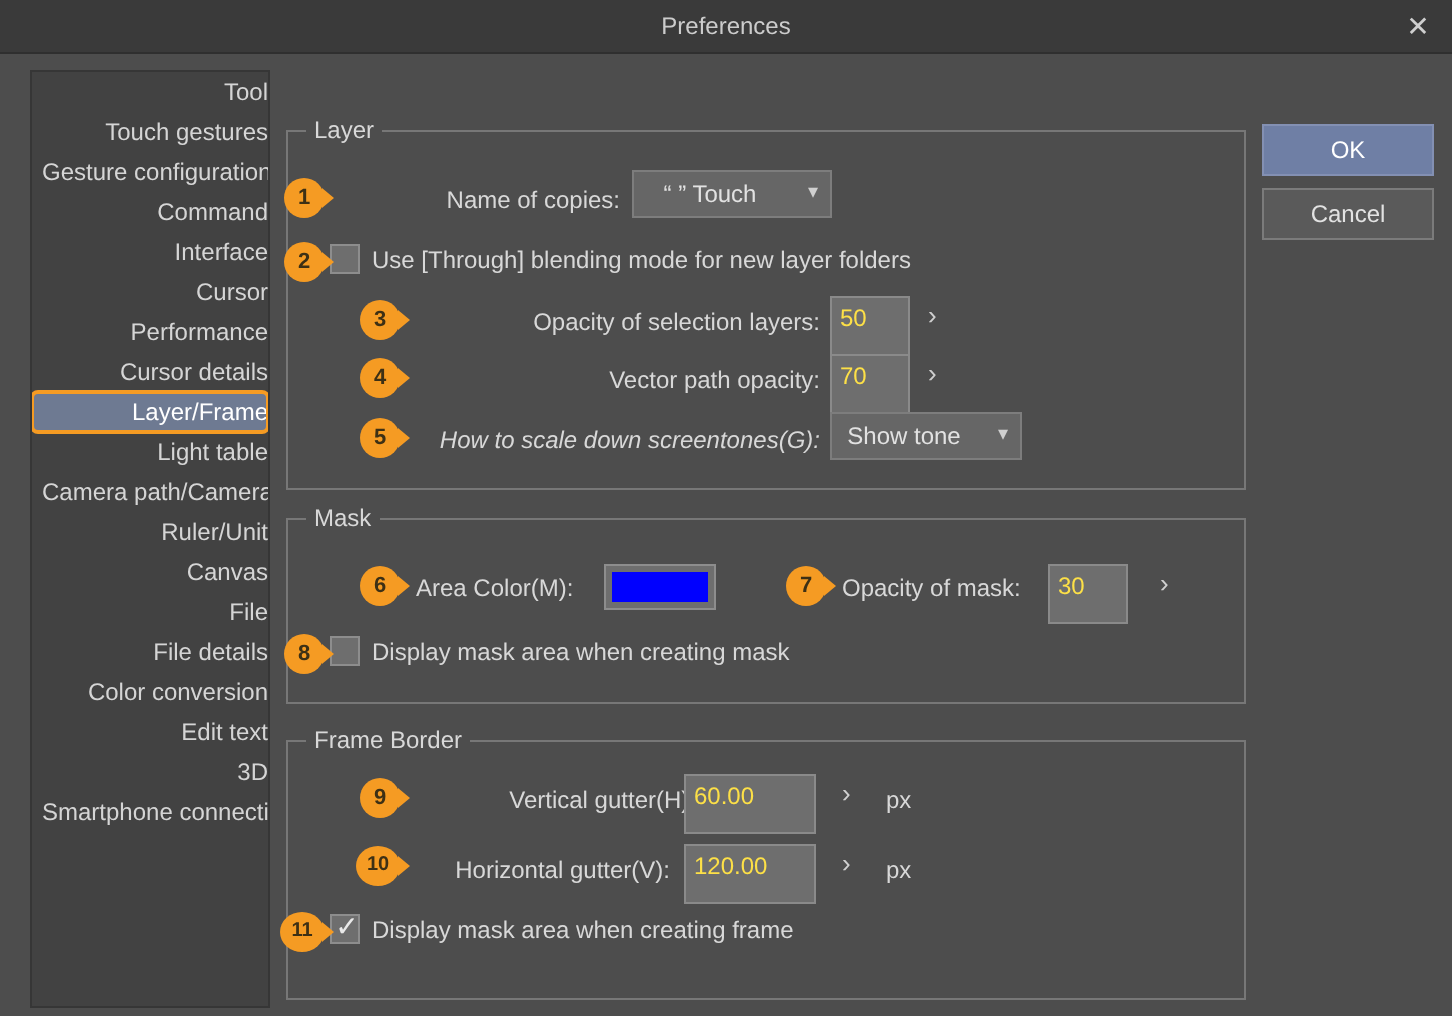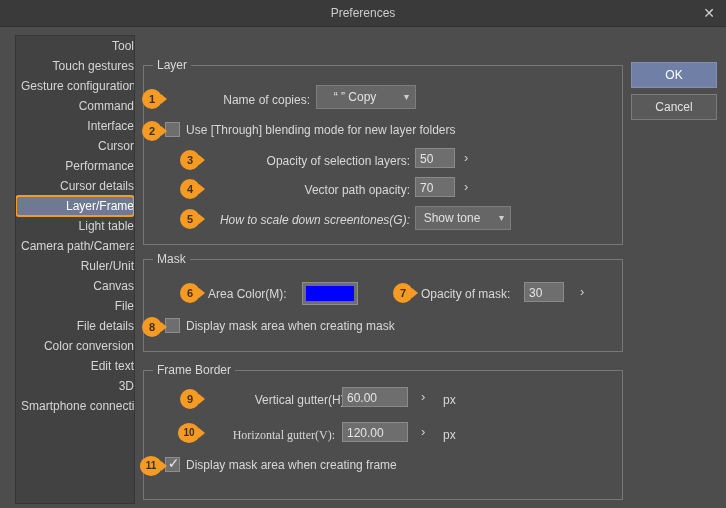--- a/index.html
+++ b/index.html
@@ -107,24 +107,24 @@
     color: #d8d8d8;
     white-space: nowrap;
     line-height: 18px;
   }
   .lbl-right { text-align: right; }
 
   
   .field {
     background: #6e6e6e;
     border: 1px solid #8a8a8a;
-    color: #e5e5e5;
+    color: #fde047;
     font-size: 12px;
     line-height: 20px;
-    height: 20px;
+    height: 30px;
     padding: 0 4px;
     box-sizing: border-box;
     white-space: nowrap;
     overflow: hidden;
   }
   .spinner {
     font-size: 13px;
     color: #cfcfcf;
     line-height: 18px;
     cursor: pointer;
@@ -274,21 +274,21 @@
     <div class="side-item">Smartphone connection</div>
   </div>
 
   <div class="groupbox" id="group-layer">
     <div class="group-title">Layer</div>
   </div>
 
   <div class="badge" style="left:142px; top:62px;">1</div>
   <div class="abs lbl lbl-right" style="left:170px; top:64px; width:140px;">Name of copies:</div>
   <div class="abs combo" style="left:316px; top:58px; width:100px;">
-    <div class="combo-text">“  ” Copy</div>
+    <div class="combo-text">“  ” Touch</div>
     <div class="caret">▾</div>
   </div>
 
   <div class="badge" style="left:142px; top:94px;">2</div>
   <div class="cbrow" style="left:165px; top:95px;">
     <div class="cbox"></div>
     <div class="cblabel">Use [Through] blending mode for new layer folders</div>
   </div>
 
   <div class="badge" style="left:180px; top:123px;">3</div>
@@ -333,21 +333,21 @@
     <div class="group-title">Frame Border</div>
   </div>
 
   <div class="badge" style="left:180px; top:362px;">9</div>
   <div class="abs lbl lbl-right" style="left:213px; top:364px; width:135px;">Vertical gutter(H):</div>
   <div class="abs field" style="left:342px; top:360px; width:66px;">60.00</div>
   <div class="abs spinner" style="left:421px; top:361px;">›</div>
   <div class="abs unit" style="left:443px; top:364px;">px</div>
 
   <div class="badge wide" style="left:178px; top:396px;">10</div>
-  <div class="abs lbl lbl-right" style="left:200px; top:399px; width:135px;font-family:Liberation Serif, serif;">Horizontal gutter(V):</div>
+  <div class="abs lbl lbl-right" style="left:200px; top:399px; width:135px;">Horizontal gutter(V):</div>
   <div class="abs field" style="left:342px; top:395px; width:66px;">120.00</div>
   <div class="abs spinner" style="left:421px; top:396px;">›</div>
   <div class="abs unit" style="left:443px; top:399px;">px</div>
 
   <div class="badge wide" style="left:140px; top:429px;">11</div>
   <div class="cbrow" style="left:165px; top:430px;">
     <div class="cbox">
       <div class="tick" id="frame-tick">✓</div>
     </div>
     <div class="cblabel">Display mask area when creating frame</div>

